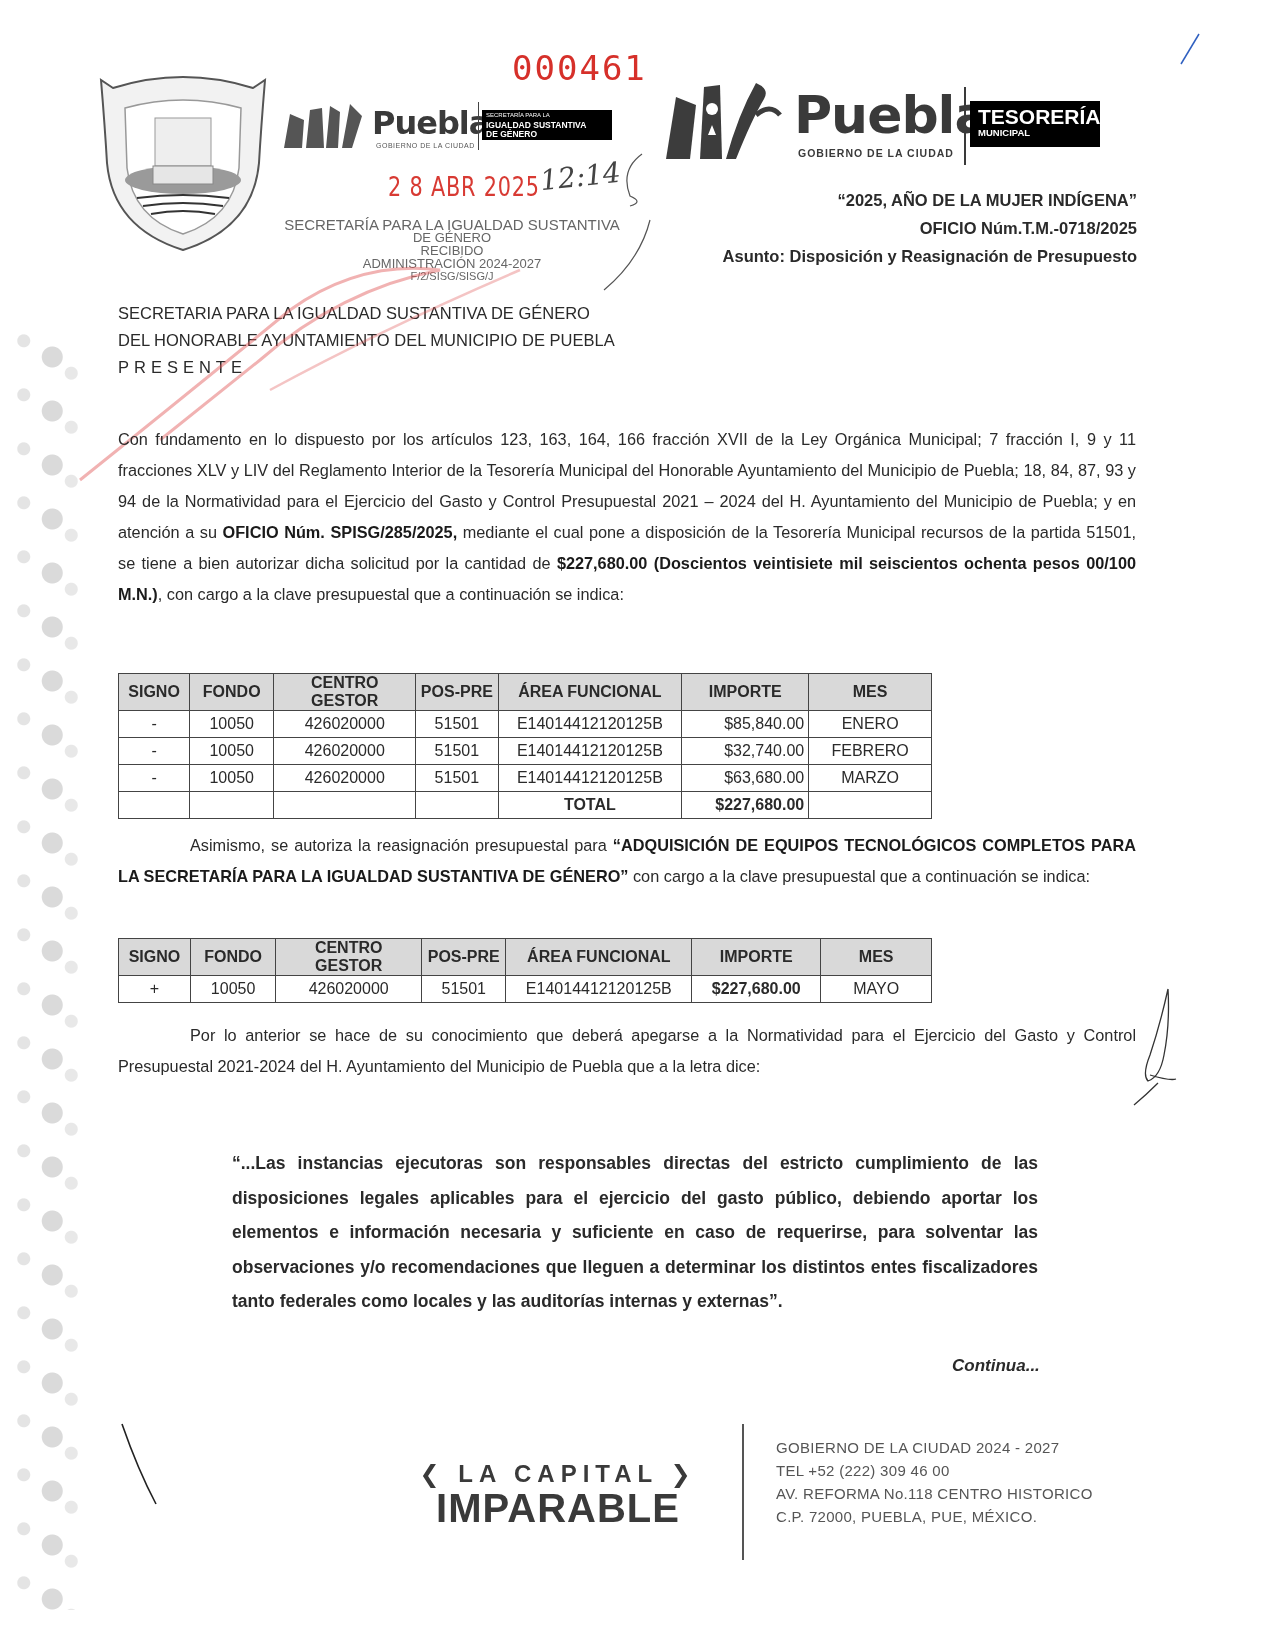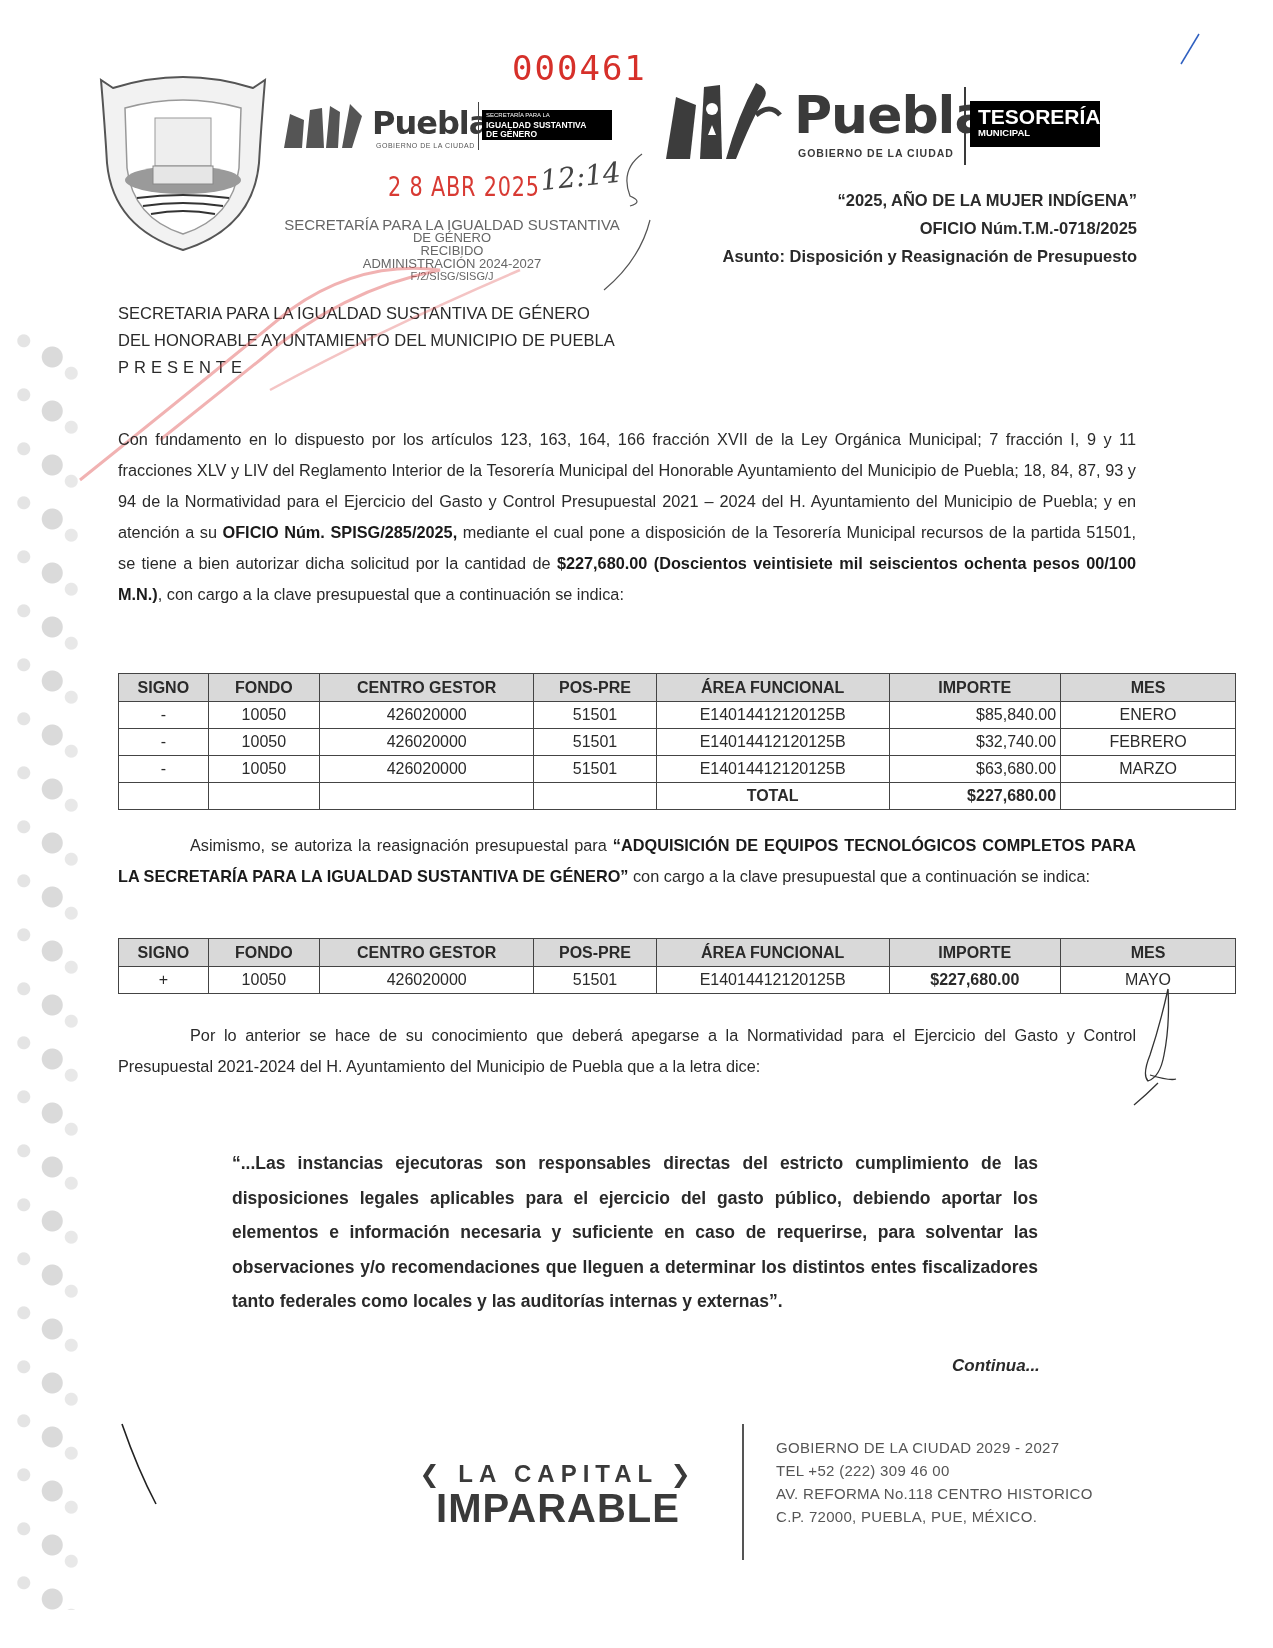--- a/index.html
+++ b/index.html
@@ -37,21 +37,21 @@
   .hdr-right { right: 136px; top: 186px; text-align: right; font-weight: bold; color: #2a2a2a; font-size: 16.5px; line-height: 28px; }
 
   .addressee { left: 118px; top: 300px; font-size: 16.5px; line-height: 27px; color: #2a2a2a; }
   .addressee .name { font-weight: bold; }
   .addressee .presente { letter-spacing: 5px; }
 
   .para { left: 118px; width: 1018px; font-size: 16.3px; line-height: 31px; text-align: justify; color: #2a2a2a; }
   .para b { color: #1a1a1a; }
   .indent { text-indent: 72px; }
 
-  table.budget { position: absolute; left: 118px; width: 1118px; border-collapse: collapse; font-size: 16px; color: #2a2a2a; }
+  table.budget { position: absolute; left: 118px; width: 814px; border-collapse: collapse; font-size: 16px; color: #2a2a2a; }
   table.budget th { background: #d9d9d9; font-weight: bold; border: 1.5px solid #444; height: 27px; padding: 0 4px; }
   table.budget td { border: 1.5px solid #444; height: 26px; text-align: center; padding: 0 4px; }
   table.budget td.num { text-align: right; }
   table.budget td.bold { font-weight: bold; }
 
   .quote { left: 232px; width: 806px; top: 1146px; font-size: 17.5px; line-height: 34.5px; font-weight: bold; text-align: justify; color: #2a2a2a; }
   .continua { left: 952px; top: 1356px; font-size: 17px; font-weight: bold; font-style: italic; color: #2a2a2a; }
 
   .footer-logo { left: 398px; top: 1440px; width: 320px; text-align: center; color: #3a3a3a; margin-top: 20px; }
   .footer-logo .l1 { font-size: 24px; font-weight: bold; letter-spacing: 6px; }
@@ -263,17 +263,17 @@
 <div class="abs footer-logo">
   <div class="l1">
     <span>❮</span>
     <span>LA CAPITAL</span>
     <span>❯</span>
   </div>
   <div class="l2">IMPARABLE</div>
 </div>
 <div class="abs footer-sep"></div>
 <div class="abs footer-info">
-  <div>GOBIERNO DE LA CIUDAD 2029 - 2027</div>
+  <div>GOBIERNO DE LA CIUDAD 2024 - 2027</div>
   <div>TEL +52 (222) 309 46 00</div>
   <div>AV. REFORMA No.118 CENTRO HISTORICO</div>
   <div>C.P. 72000, PUEBLA, PUE, MÉXICO.</div>
 </div>
 
 </body></html>

